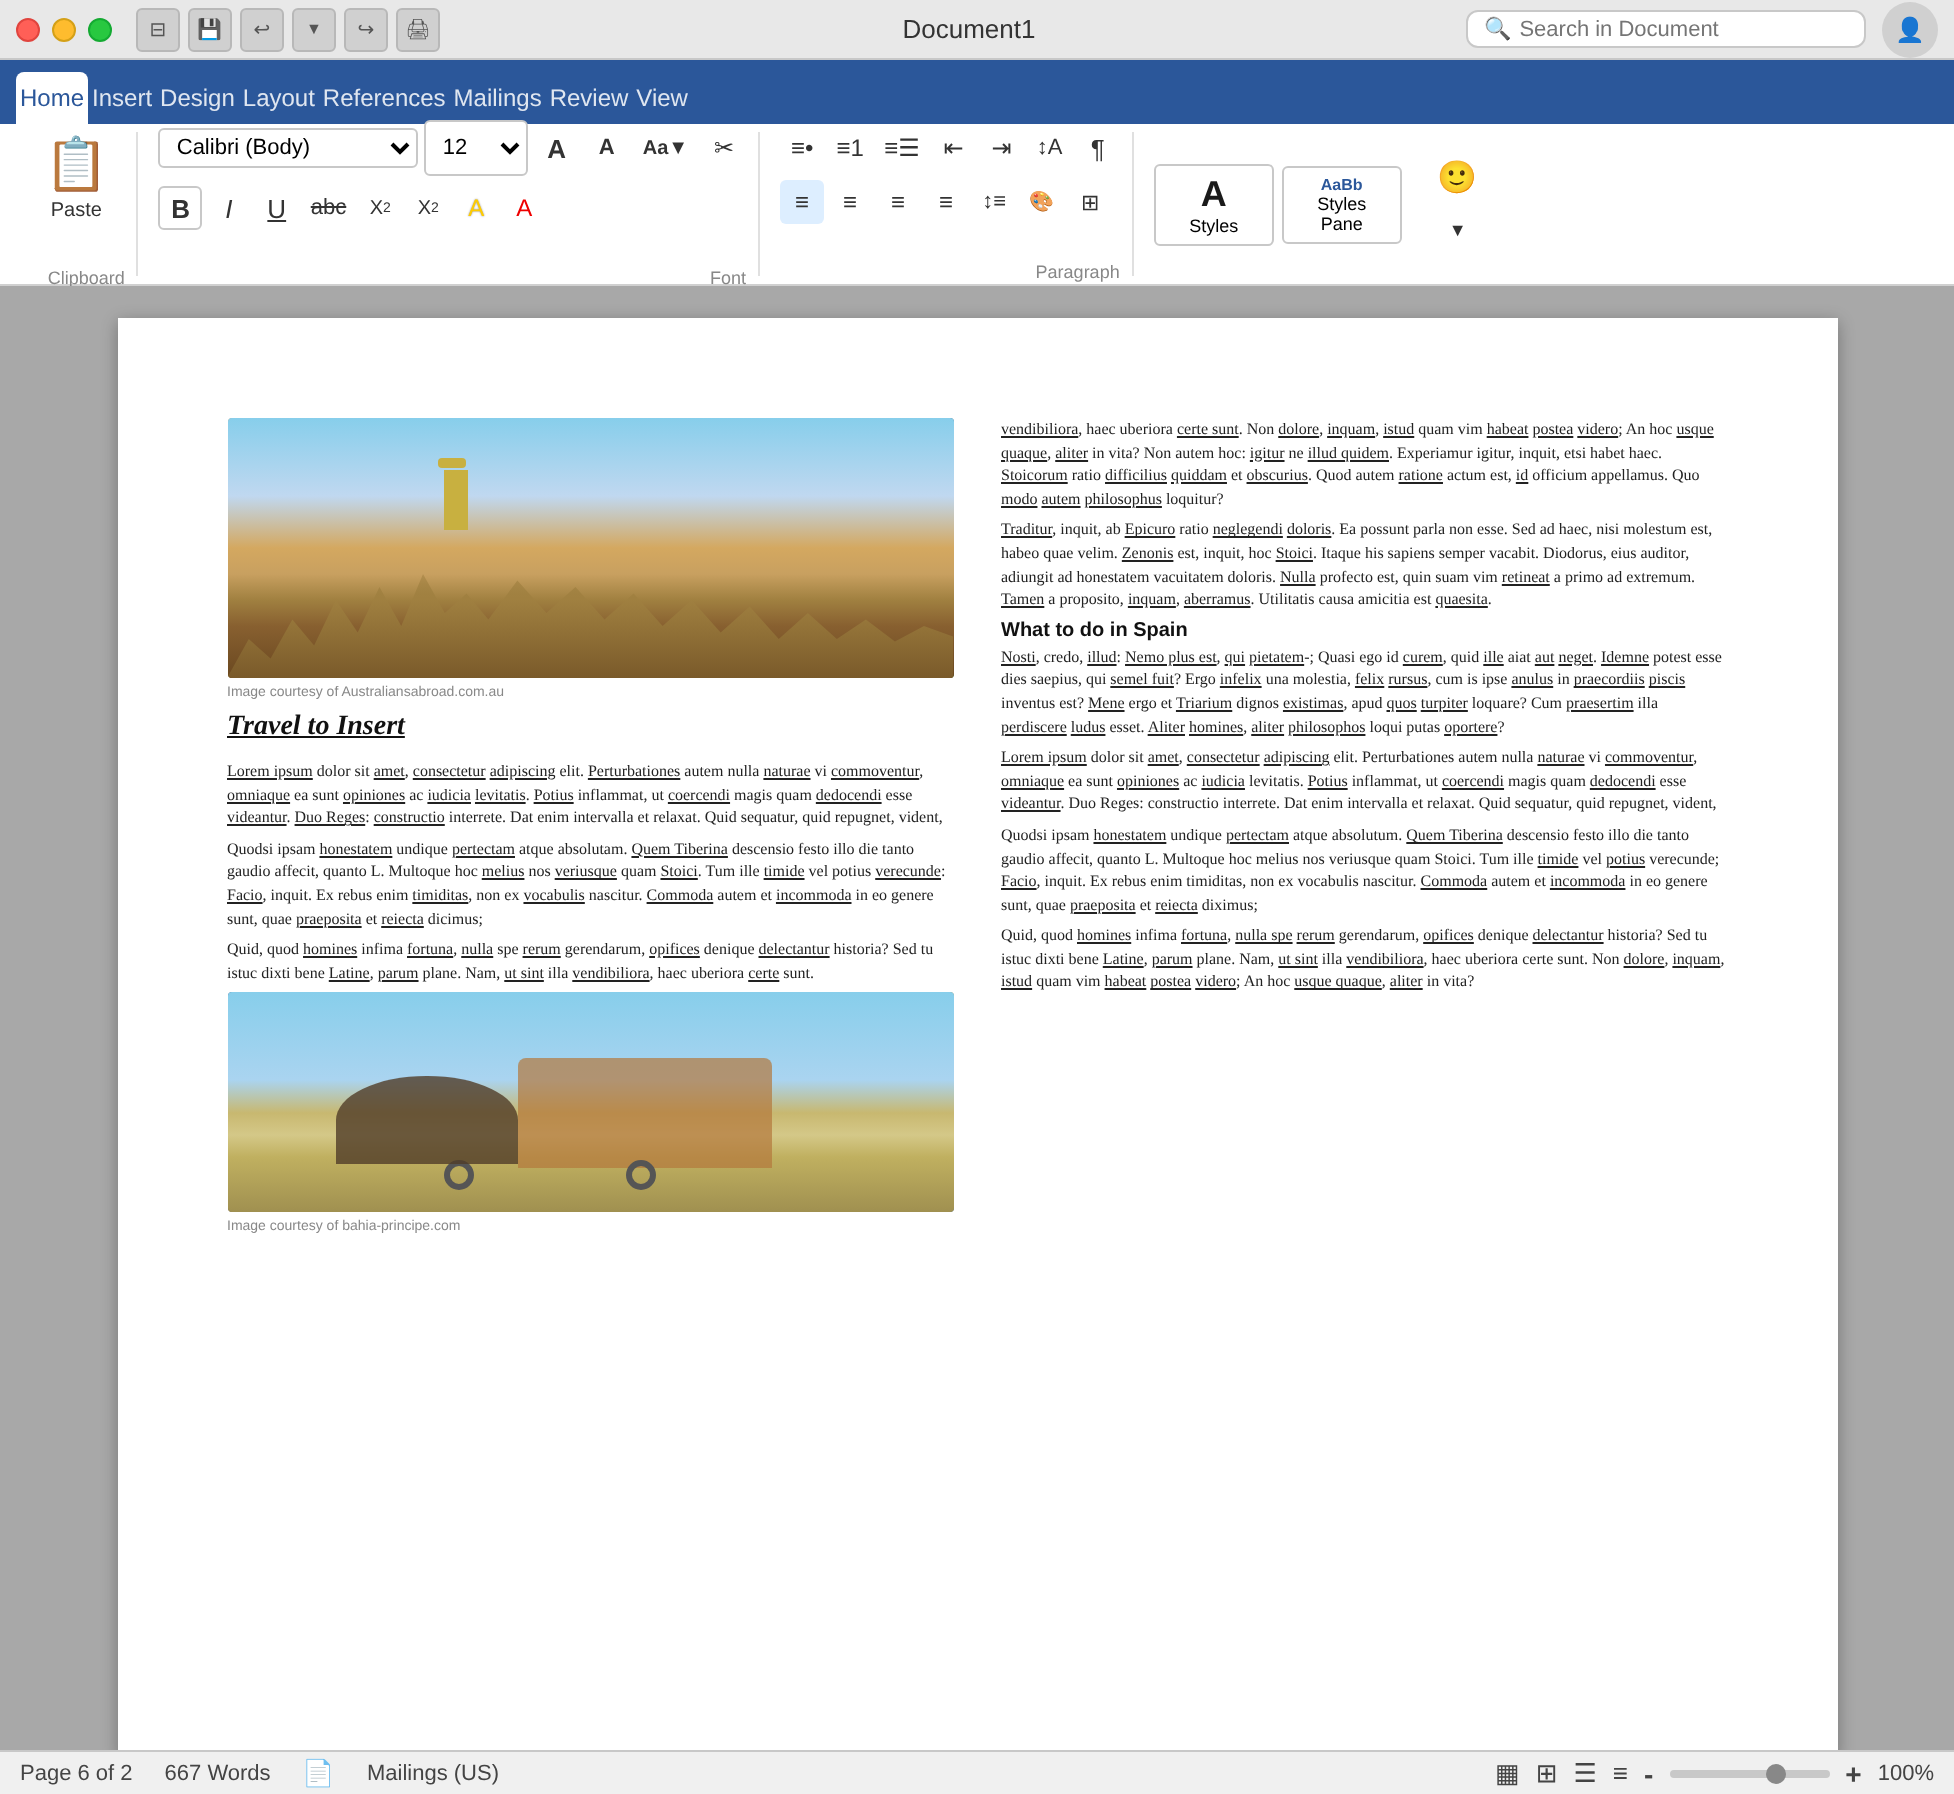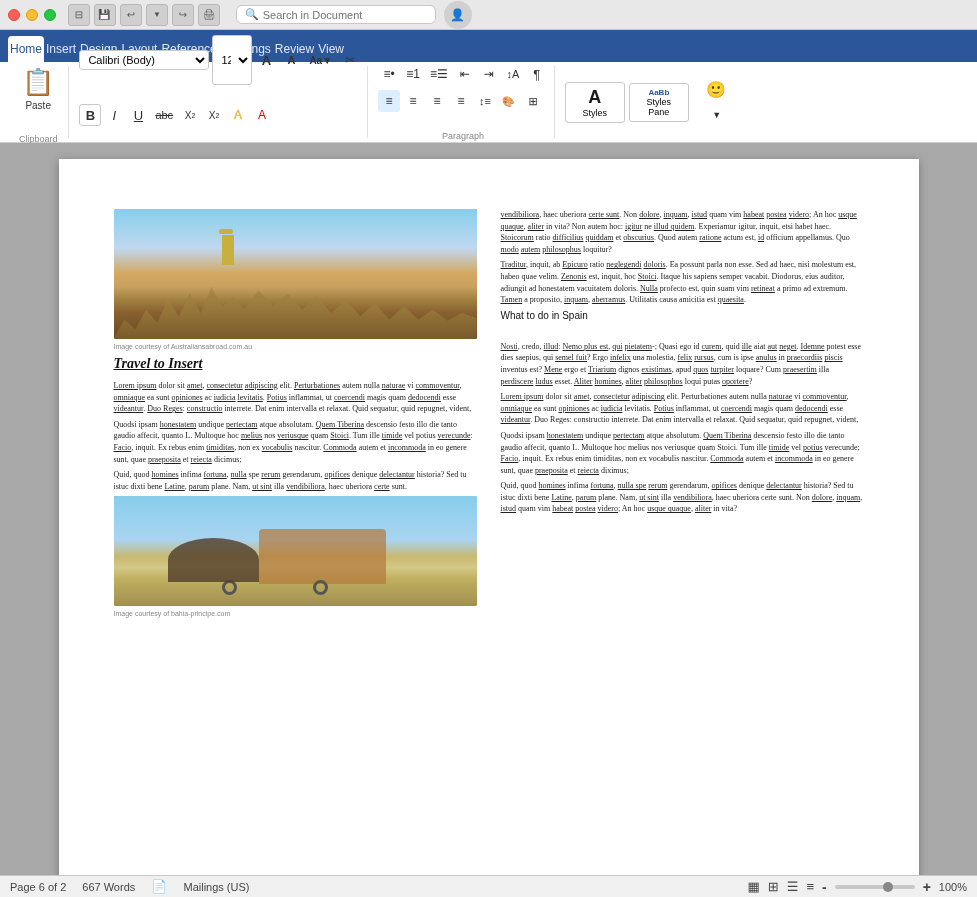--- a/index.html
+++ b/index.html
@@ -19,42 +19,42 @@
     .profile-icon { width: 28px; height: 28px; background: #d0d0d0; border-radius: 50%; margin-left: 8px; display: flex; align-items: center; justify-content: center; font-size: 12px; color: #555; }
 
     
     .ribbon-tabs { background: #2b579a; display: flex; align-items: flex-end; padding: 0 8px; height: 32px; flex-shrink: 0; }
     .ribbon-tab { padding: 6px 2px; font-size: 12px; color: rgba(255,255,255,0.85); cursor: pointer; border-radius: 4px 4px 0 0; }
     .ribbon-tab.active { background: white; color: #2b579a; font-weight: 500; }
 
     
     .ribbon { background: white; border-bottom: 1px solid #d0d0d0; padding: 4px 8px; display: flex; align-items: center; gap: 4px; flex-shrink: 0; min-height: 80px; flex-wrap: wrap; }
     .ribbon-group { display: flex; flex-direction: column; align-items: flex-start; padding: 0 6px; border-right: 1px solid #e0e0e0; height: 72px; justify-content: center; }
-    .ribbon-group-label { font-size: 9px; color: #888; margin-top: 16px; text-align: center; width: 100%; }
+    .ribbon-group-label { font-size: 9px; color: #888; margin-top: 16px; text-align: right; width: 100%; }
     .rb-row { display: flex; align-items: center; gap: 2px; }
     .rb-btn { display: flex; align-items: center; justify-content: center; padding: 2px 4px; border-radius: 3px; cursor: pointer; font-size: 11px; color: #333; min-width: 22px; height: 22px; }
     .rb-btn.active { background: #ddeeff; }
     .rb-btn-large { flex-direction: column; height: 60px; font-size: 10px; gap: 2px; }
     .font-select { border: 1px solid #c8c8c8; border-radius: 3px; padding: 2px 4px; font-size: 11px; width: 130px; background: white; }
-    .font-size-select { border: 1px solid #c8c8c8; border-radius: 3px; padding: 17px 4px; font-size: 11px; width: 40px; background: white; }
+    .font-size-select { border: 1px solid #c8c8c8; border-radius: 3px; padding: 6px 4px; font-size: 11px; width: 52px; background: white; }
     .styles-btn { border: 1px solid #c8c8c8; border-radius: 3px; padding: 4px 8px; font-size: 11px; min-width: 60px; text-align: center; cursor: pointer; background: white; }
     .style-a { font-size: 18px; font-weight: bold; color: #1a1a1a; }
     .format-btn { font-weight: bold; font-size: 12px; }
     .italic-btn { font-style: italic; font-size: 12px; }
     .underline-btn { text-decoration: underline; font-size: 12px; }
     .strike-btn { text-decoration: line-through; font-size: 11px; }
 
     
     .doc-area { flex: 1; overflow-y: auto; background: #a8a8a8; padding: 16px; display: flex; flex-direction: column; align-items: center; gap: 16px; }
     .page { background: white; width: 860px; min-height: 720px; padding: 50px 55px; box-shadow: 0 2px 8px rgba(0,0,0,0.3); position: relative; }
     .doc-image { width: 100%; height: 130px; background: linear-gradient(135deg, #c8a882, #8b6914, #3a5a8a, #5a8a3a); margin-bottom: 4px; border-radius: 2px; overflow: hidden; position: relative; }
     .doc-image2 { width: 100%; height: 110px; background: linear-gradient(135deg, #3a5a8a, #8a6a3a, #c8a040, #4a7a9a); margin-bottom: 4px; border-radius: 2px; overflow: hidden; }
     .img-caption { font-size: 7px; color: #888; margin-bottom: 6px; font-family: Arial, sans-serif; }
     .article-title { font-size: 14px; font-weight: bold; font-style: italic; text-decoration: underline; margin-bottom: 8px; font-family: Georgia, serif; color: #111; }
-    .section-title { font-size: 10px; font-weight: normal; margin-bottom: 20px; font-family: Arial, sans-serif; color: #111; }
+    .section-title { font-size: 10px; font-weight: bold; margin-bottom: 2px; font-family: Arial, sans-serif; color: #111; }
     .body-text { font-size: 8px; line-height: 1.45; color: #222; font-family: Georgia, serif; margin-bottom: 4px; }
     .column { }
 
     
     .status-bar { background: #f0f0f0; border-top: 1px solid #c8c8c8; height: 22px; display: flex; align-items: center; padding: 0 10px; font-size: 11px; color: #444; gap: 16px; flex-shrink: 0; }
     .status-right { margin-left: auto; display: flex; align-items: center; gap: 8px; }
     .zoom-slider { width: 80px; height: 4px; background: #c8c8c8; border-radius: 2px; position: relative; }
     .zoom-thumb { width: 10px; height: 10px; background: #888; border-radius: 50%; position: absolute; top: -3px; left: 60%; }
 
     
@@ -70,20 +70,21 @@
     <div class="tl tl-green"></div>
   </div>
   <div class="rb-row" style="gap:4px; margin-right:16px;">
     <div class="tb-icon">⊟</div>
     <div class="tb-icon">💾</div>
     <div class="tb-icon">↩</div>
     <div class="tb-icon" style="font-size:8px;">▼</div>
     <div class="tb-icon">↪</div>
     <div class="tb-icon">🖨</div>
   </div>
+  <div class="title-center">Document1</div>
   <div class="search-bar">
     <span style="font-size:11px; color:#888;">🔍</span>
     <input type="text" style="border: none; outline: none; font-size: 11px; color: rgb(85, 85, 85); width: 150px;" placeholder="Search in Document">
   </div>
   <div class="profile-icon">👤</div>
 </div>
 
 <div class="ribbon-tabs">
   <div class="ribbon-tab active">Home</div>
   <div class="ribbon-tab">Insert</div>
@@ -100,21 +101,21 @@
   <div class="ribbon-group">
     <div class="rb-row">
       <div class="rb-btn rb-btn-large" style="flex-direction:column; height:58px; padding:4px 8px; gap:2px;">
         <span style="font-size:26px;">📋</span>
         <span style="font-size:10px;">Paste</span>
       </div>
     </div>
     <div class="ribbon-group-label">Clipboard</div>
   </div>
 
-  <div class="ribbon-group" style="gap:17px;">
+  <div class="ribbon-group" style="gap:3px;">
     <div class="rb-row" style="gap:3px;">
       <select class="font-select">
         <option>Calibri (Body)</option>
       </select>
       <select class="font-size-select">
         <option>12</option>
       </select>
       <div class="rb-btn" style="font-size:13px; font-weight:bold;">A</div>
       <div class="rb-btn" style="font-size:11px; font-weight:bold;">A</div>
       <div class="rb-btn" style="font-size:10px;font-weight:bold;">Aa▼</div>

